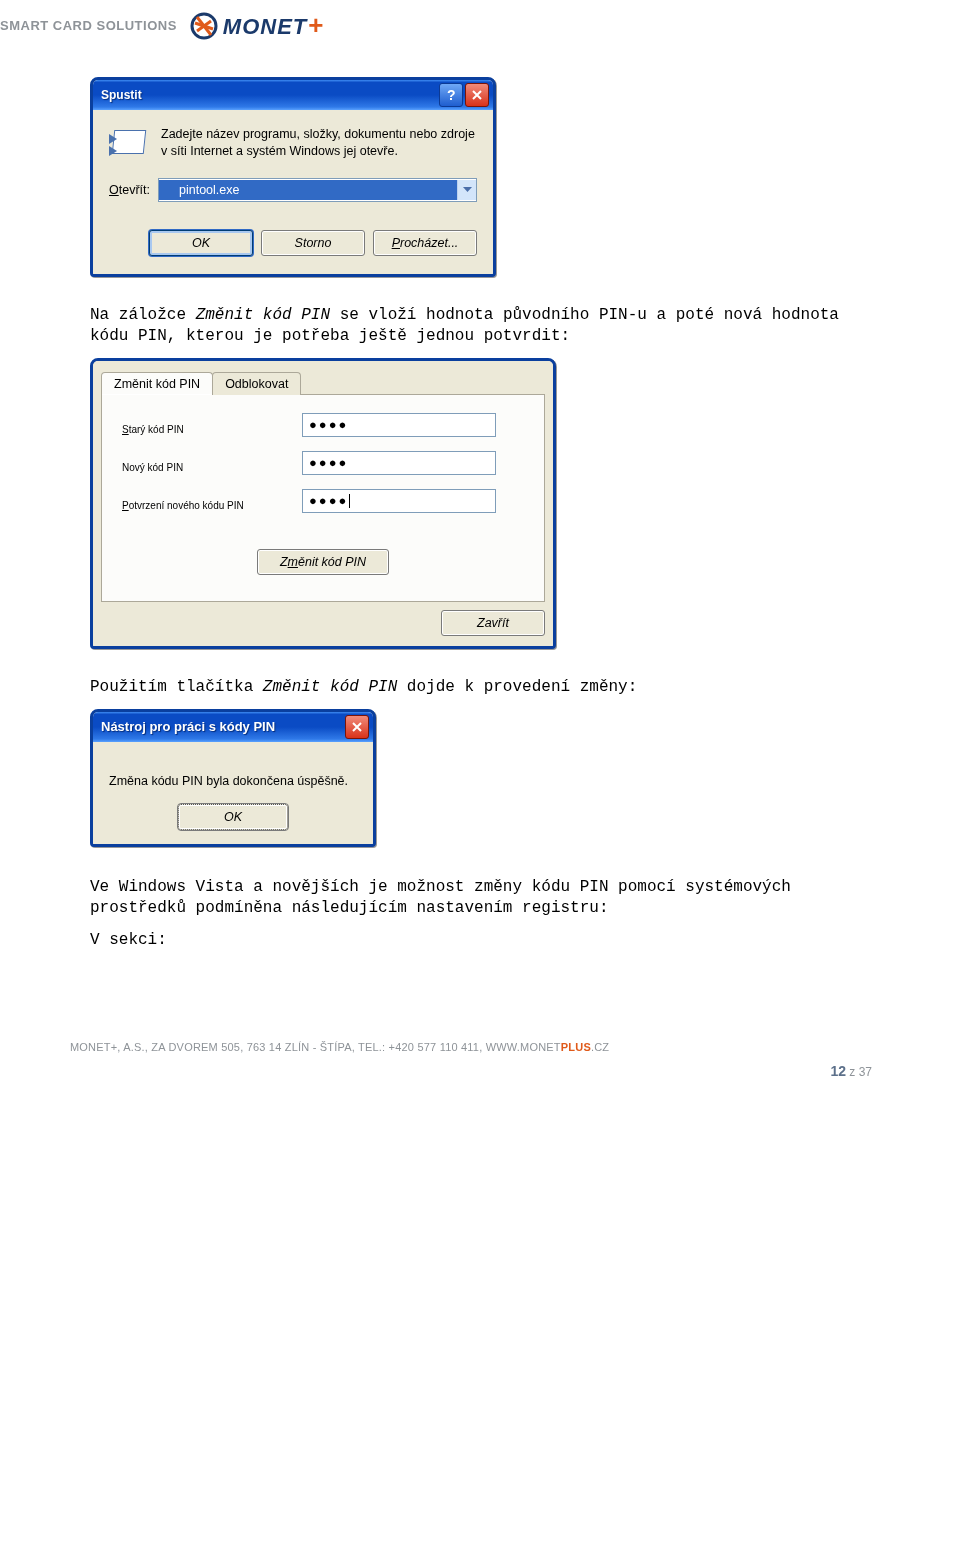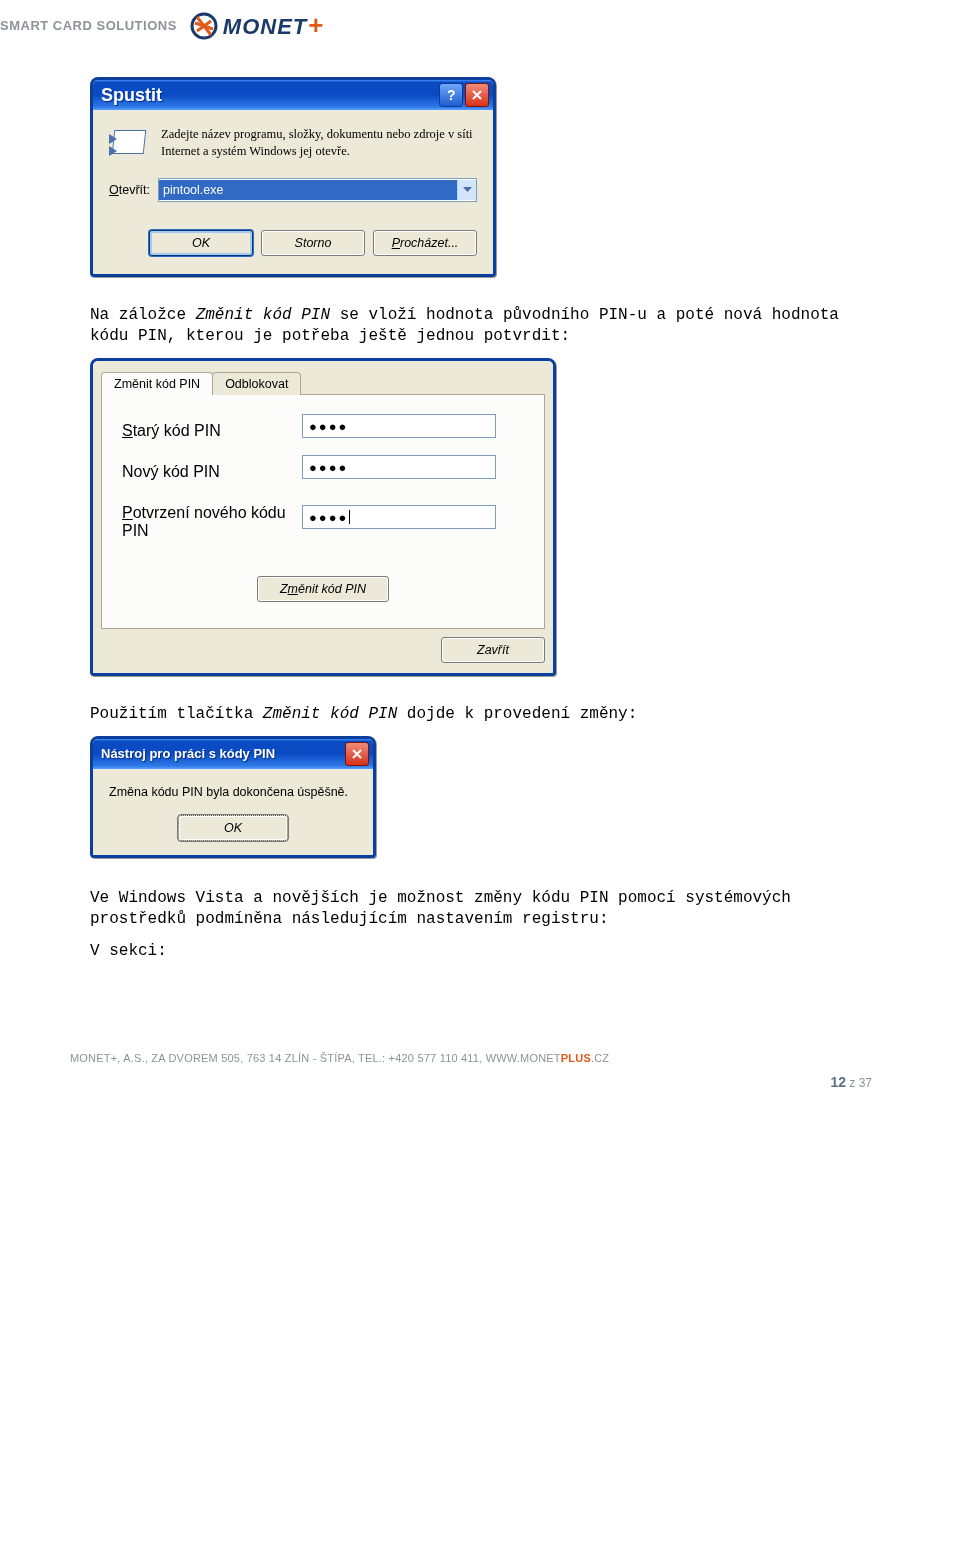--- a/index.html
+++ b/index.html
@@ -62,21 +62,21 @@
     height: 30px;
     background: linear-gradient(to bottom, #3f8cf3 0%, #0a4bc4 8%, #0a4bc4 50%, #2f79e8 90%, #5aa2ff 100%);
     display: flex;
     align-items: center;
     padding: 0 4px 0 8px;
     color: #fff;
   }
   .xp-titlebar .xp-title {
     flex: 1;
     font-weight: bold;
-    font-size: 18px;
+    font-size: 12px;
     text-shadow: 1px 1px 1px #052d7a;
   }
   .xp-btn {
     width: 22px;
     height: 22px;
     border-radius: 3px;
     margin-left: 2px;
     display: flex;
     align-items: center;
     justify-content: center;
@@ -84,21 +84,21 @@
     font-weight: bold;
     font-family: Arial, sans-serif;
   }
   .xp-btn.help  { background: linear-gradient(#6fa8f6,#1f5ecf); border:1px solid #0c3a94; }
   .xp-btn.close { background: linear-gradient(#f08b7a,#d9321a); border:1px solid #7a1408; }
   .xp-body { background: #ece9d8; }
 
   
   .run-win { width: 400px; }
   .run-body { padding: 16px 16px 18px 16px; }
-  .run-top { display:flex; gap:14px;font-family:Liberation Serif, serif; }
+  .run-top { display:flex; gap:14px; }
   .run-icon-box {
     width: 38px; height: 32px; flex-shrink:0; position: relative;
   }
   .run-icon-box .envelope {
     width: 30px; height: 22px; border:1px solid #4a71ad; background:#fff;
     transform: skewX(-6deg);
     position:absolute; left:4px; top:4px;
   }
   .run-icon-box .arrow {
     position:absolute; left:0; top:8px;
@@ -111,21 +111,21 @@
   .run-desc { font-size:12.5px; line-height:1.35; }
   .run-row {
     display:flex; align-items:center; gap:8px; margin-top:18px;
   }
   .run-row label { font-size:12.5px; }
   .run-row label u { text-decoration: underline; }
   .xp-combo {
     flex:1; height:22px; border:1px solid #7f9db9; background:#fff; display:flex; align-items:center;
   }
   .xp-combo .val {
-    flex:1; padding:0 4px; font-size:12.5px; background:#316ac5; color:#fff; line-height:20px;
+    flex:1; padding:0 20px; font-size:12.5px; background:#316ac5; color:#fff; line-height:20px;
   }
   .xp-combo .drop {
     width:18px; height:20px; background:#d3e5fa; display:flex;align-items:center;justify-content:center;
     border-left:1px solid #bcd2ee;
   }
   .xp-combo .drop svg{display:block;}
   .run-buttons {
     display:flex; justify-content:flex-end; gap:8px; margin-top:28px;
   }
   .xp-button {
@@ -161,36 +161,36 @@
   }
   .tab.active { background:#fcfcfa; z-index:2; box-shadow: 0 -1px 0 #fff inset; }
   .tab-panel {
     border:1px solid #aca899; background:#fcfcfa; margin:0 8px 8px 8px;
     padding: 18px 20px 26px 20px;
   }
   .pin-desc { font-size:12.5px; line-height:1.35; max-width:360px; margin-bottom:46px; }
   .pin-field {
     display:flex; align-items:center; gap:10px; margin-bottom:14px;
   }
-  .pin-field label { width:170px; font-size:16px;margin-top:9px; }
+  .pin-field label { width:170px; font-size:10px;margin-top:9px; }
   .pin-field label u { text-decoration:underline; }
   .pin-input {
     width:180px; height:22px; border:1px solid #7f9db9; background:#fff;
     display:flex; align-items:center; padding:0 6px;
     font-family: Arial; font-size:13px; letter-spacing:2px;
   }
   .pin-input .caret {
     width:1px; height:14px; background:#000; margin-left:1px;
   }
   .pin-action { display:flex; justify-content:center; margin-top:36px; }
   .pin-footer { display:flex; justify-content:flex-end; padding:0 8px 10px 8px; }
 
   
   .msg-win { width:280px; margin-top:4px; }
-  .msg-body { padding:16px 16px 14px 16px; }
+  .msg-body { padding:32px 16px 14px 16px; }
   .msg-text { font-size:12.5px; margin-bottom:16px; }
   .msg-buttons { display:flex; justify-content:center; }
   .msg-buttons .xp-button { min-width:88px; border:1px dotted #555; outline:1px solid #7a7a7a; }
 
   
   .page-footer {
     position: relative;
     padding: 0 70px;
     margin-top: 40px;
     height: 40px;

